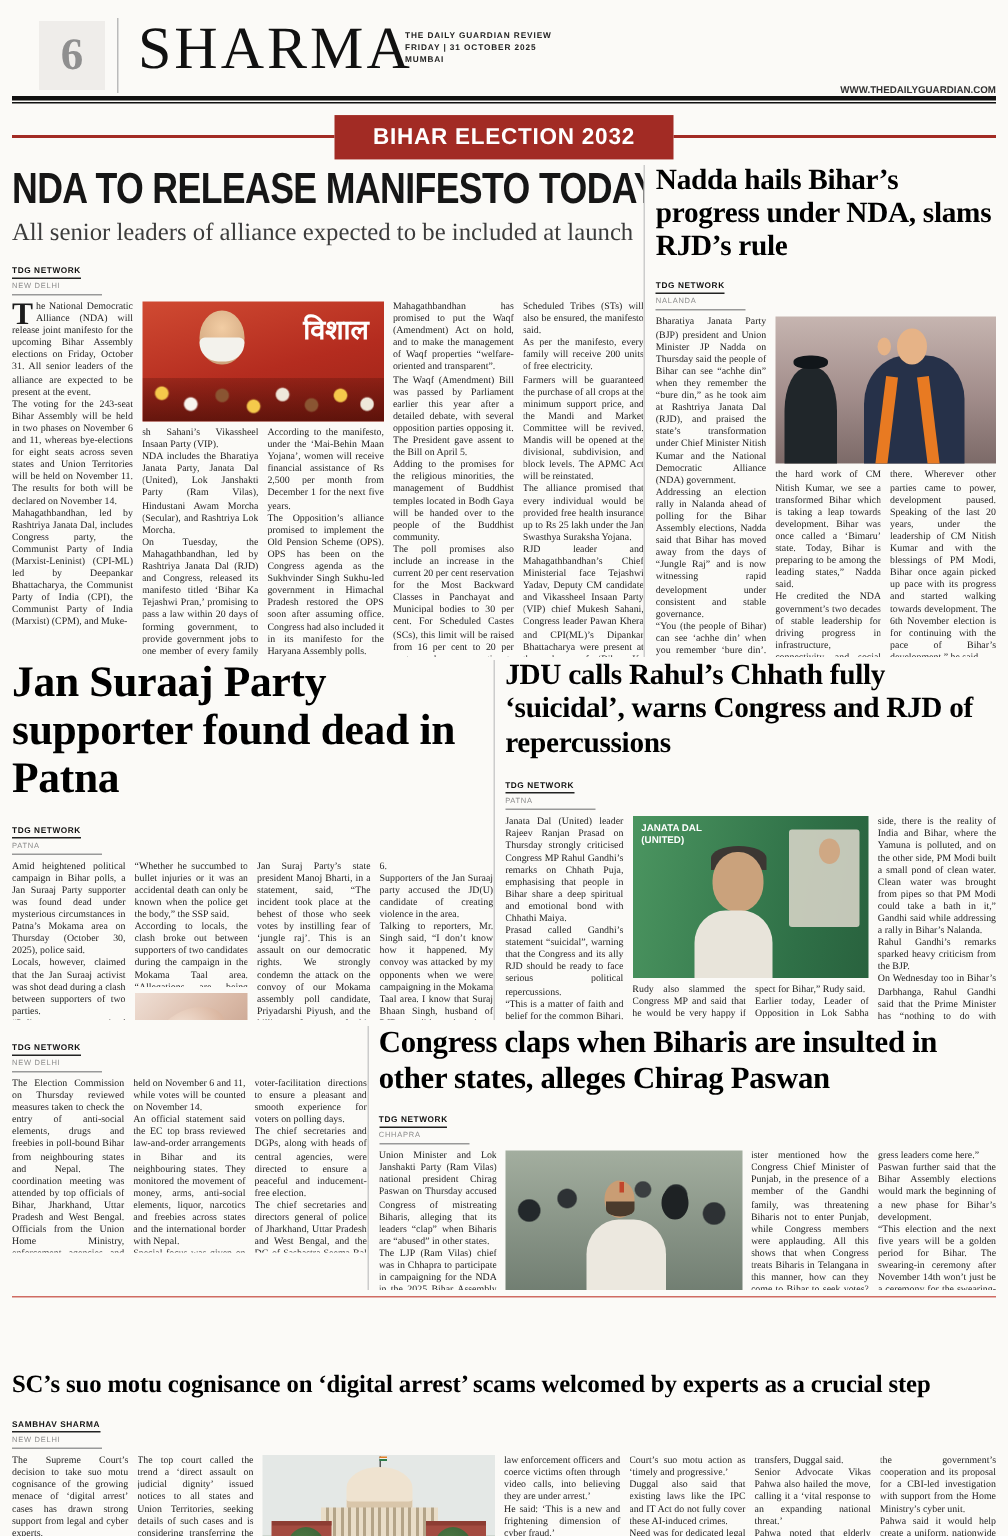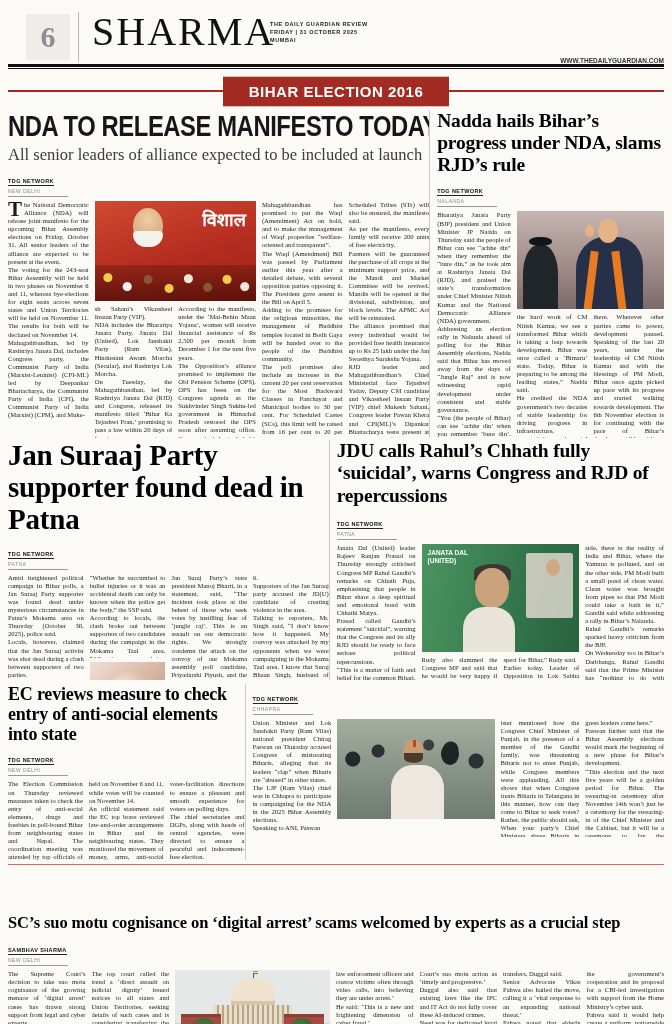--- a/index.html
+++ b/index.html
@@ -49,21 +49,21 @@
   .by-city{font:400 5px "Liberation Sans",sans-serif;color:#8a8a8a;letter-spacing:.5px;margin-top:1px;}
   
   .cols{display:flex;gap:6px;align-items:stretch;}
   .col{flex:1;min-width:0;font-size:6.6px;line-height:8.1px;text-align:justify;white-space:pre-line;
        overflow:hidden;color:#1c1c1c;}
   .wrap2{flex:2;min-width:0;display:flex;flex-direction:column;gap:4px;}
   .wrap2 .cols{flex:1;overflow:hidden;}
   .dropcap::first-letter{font-size:21px;line-height:16px;float:left;padding-right:2px;font-weight:700;}
   
   .ph{position:relative;overflow:hidden;flex:none;}
-  .ph-nda{height:100px;background:linear-gradient(165deg,#d04a32 0%,#b42c1f 55%,#9c2317 100%);}
+  .ph-nda{height:80px;background:linear-gradient(165deg,#d04a32 0%,#b42c1f 55%,#9c2317 100%);}
   .ph-nda .dev{position:absolute;top:6px;right:10px;color:#fff;font:700 18px "DejaVu Sans",sans-serif;}
   .ph-nda .face{position:absolute;left:24%;top:7%;width:30px;height:36px;border-radius:50% 50% 48% 48%;
         background:radial-gradient(circle at 50% 32%,#f2cda4,#c79a72);}
   .ph-nda .beard{position:absolute;left:24%;top:30%;width:30px;height:16px;border-radius:4px 4px 14px 14px;background:#f3f2ec;}
   .ph-nda .crowd{position:absolute;bottom:0;width:100%;height:36%;
         background:radial-gradient(circle at 8% 35%,#f5c94b 4px,transparent 5px),
                    radial-gradient(circle at 20% 60%,#f8f5ee 4px,transparent 5px),
                    radial-gradient(circle at 33% 40%,#8a5532 4px,transparent 5px),
                    radial-gradient(circle at 46% 65%,#f5c94b 4px,transparent 5px),
                    radial-gradient(circle at 58% 38%,#efe8da 4px,transparent 5px),
@@ -128,21 +128,21 @@
       <div>FRIDAY | 31 OCTOBER 2025</div>
       <div>MUMBAI</div>
     </div>
     <div class="website">WWW.THEDAILYGUARDIAN.COM</div>
   </header>
   <div class="black-rule"></div>
   <div class="black-rule2"></div>
 
   <div class="banner-row">
     <div class="banner-line"></div>
-    <div class="banner">BIHAR ELECTION 2016</div>
+    <div class="banner">BIHAR ELECTION 2032</div>
     <div class="banner-line"></div>
   </div>
 
   <div class="row" id="row1">
     <div class="split">
       <div class="lblock" style="flex:65;">
         <h2 class="h-main">NDA TO RELEASE MANIFESTO TODAY</h2>
         <div class="subhead">All senior leaders of alliance expected to be included at launch</div>
         <div class="byline">
           <div class="by-name">TDG NETWORK</div>
@@ -274,38 +274,38 @@
 On Wednesday too in Bihar’s Darbhanga, Rahul Gandhi said that the Prime Minister has “nothing to do with Chhath Puja,” claiming he took a dip in his “swimming pool” rather than the River Yamuna in Delhi.
 He said, “There’s no Yamuna there there’s a pond there. Narendra Modi went to bathe in his swimming pool. He has nothing to do with the Yamuna. He has nothing to do with Chhath Puja.”</div>
         </div>
       </div>
     </div>
   </div>
 
   <div class="row" id="row3">
     <div class="split">
       <div class="lblock" style="flex:36.5;">
-        <h2 class="h-serif h-ec">EC reviews measure to check entry of anti-social elements into state</h2>
         <div class="byline">
           <div class="by-name">TDG NETWORK</div>
           <div class="by-city">NEW DELHI</div>
         </div>
         <div class="cols" style="height:116px;">
           <div class="col">The Election Commission on Thursday reviewed measures taken to check the entry of anti-social elements, drugs and freebies in poll-bound Bihar from neighbouring states and Nepal. The coordination meeting was attended by top officials of Bihar, Jharkhand, Uttar Pradesh and West Bengal. Officials from the Union Home Ministry, enforcement agencies and Railways were also part of the deliberations.
 Polling in Bihar will be</div>
           <div class="col">held on November 6 and 11, while votes will be counted on November 14.
 An official statement said the EC top brass reviewed law-and-order arrangements in Bihar and its neighbouring states. They monitored the movement of money, arms, anti-social elements, liquor, narcotics and freebies across states and the international border with Nepal.
 Special focus was given on bordering districts and sealing of borders to maintain peace and order.
 The Commission also reviewed compliance with</div>
           <div class="col">voter-facilitation directions to ensure a pleasant and smooth experience for voters on polling days.
 The chief secretaries and DGPs, along with heads of central agencies, were directed to ensure a peaceful and inducement-free election.
 The chief secretaries and directors general of police of Jharkhand, Uttar Pradesh and West Bengal, and the DG of Sashastra Seema Bal (SSB), were instructed to ensure heightened vigilance in areas bordering Bihar, with enhanced checks at inter-state posts.</div>
         </div>
       </div>
       <div class="rblock" style="flex:63.5;">
+        <h2 class="h-serif h-congress">Congress claps when Biharis are insulted in other states, alleges Chirag Paswan</h2>
         <div class="byline">
           <div class="by-name">TDG NETWORK</div>
           <div class="by-city">CHHAPRA</div>
         </div>
         <div class="cols" style="height:118px;">
           <div class="col">Union Minister and Lok Janshakti Party (Ram Vilas) national president Chirag Paswan on Thursday accused Congress of mistreating Biharis, alleging that its leaders “clap” when Biharis are “abused” in other states.
 The LJP (Ram Vilas) chief was in Chhapra to participate in campaigning for the NDA in the 2025 Bihar Assembly elections.
 Speaking to ANI, Paswan</div>
           <div class="wrap2">
             <div class="ph ph-chirag">

